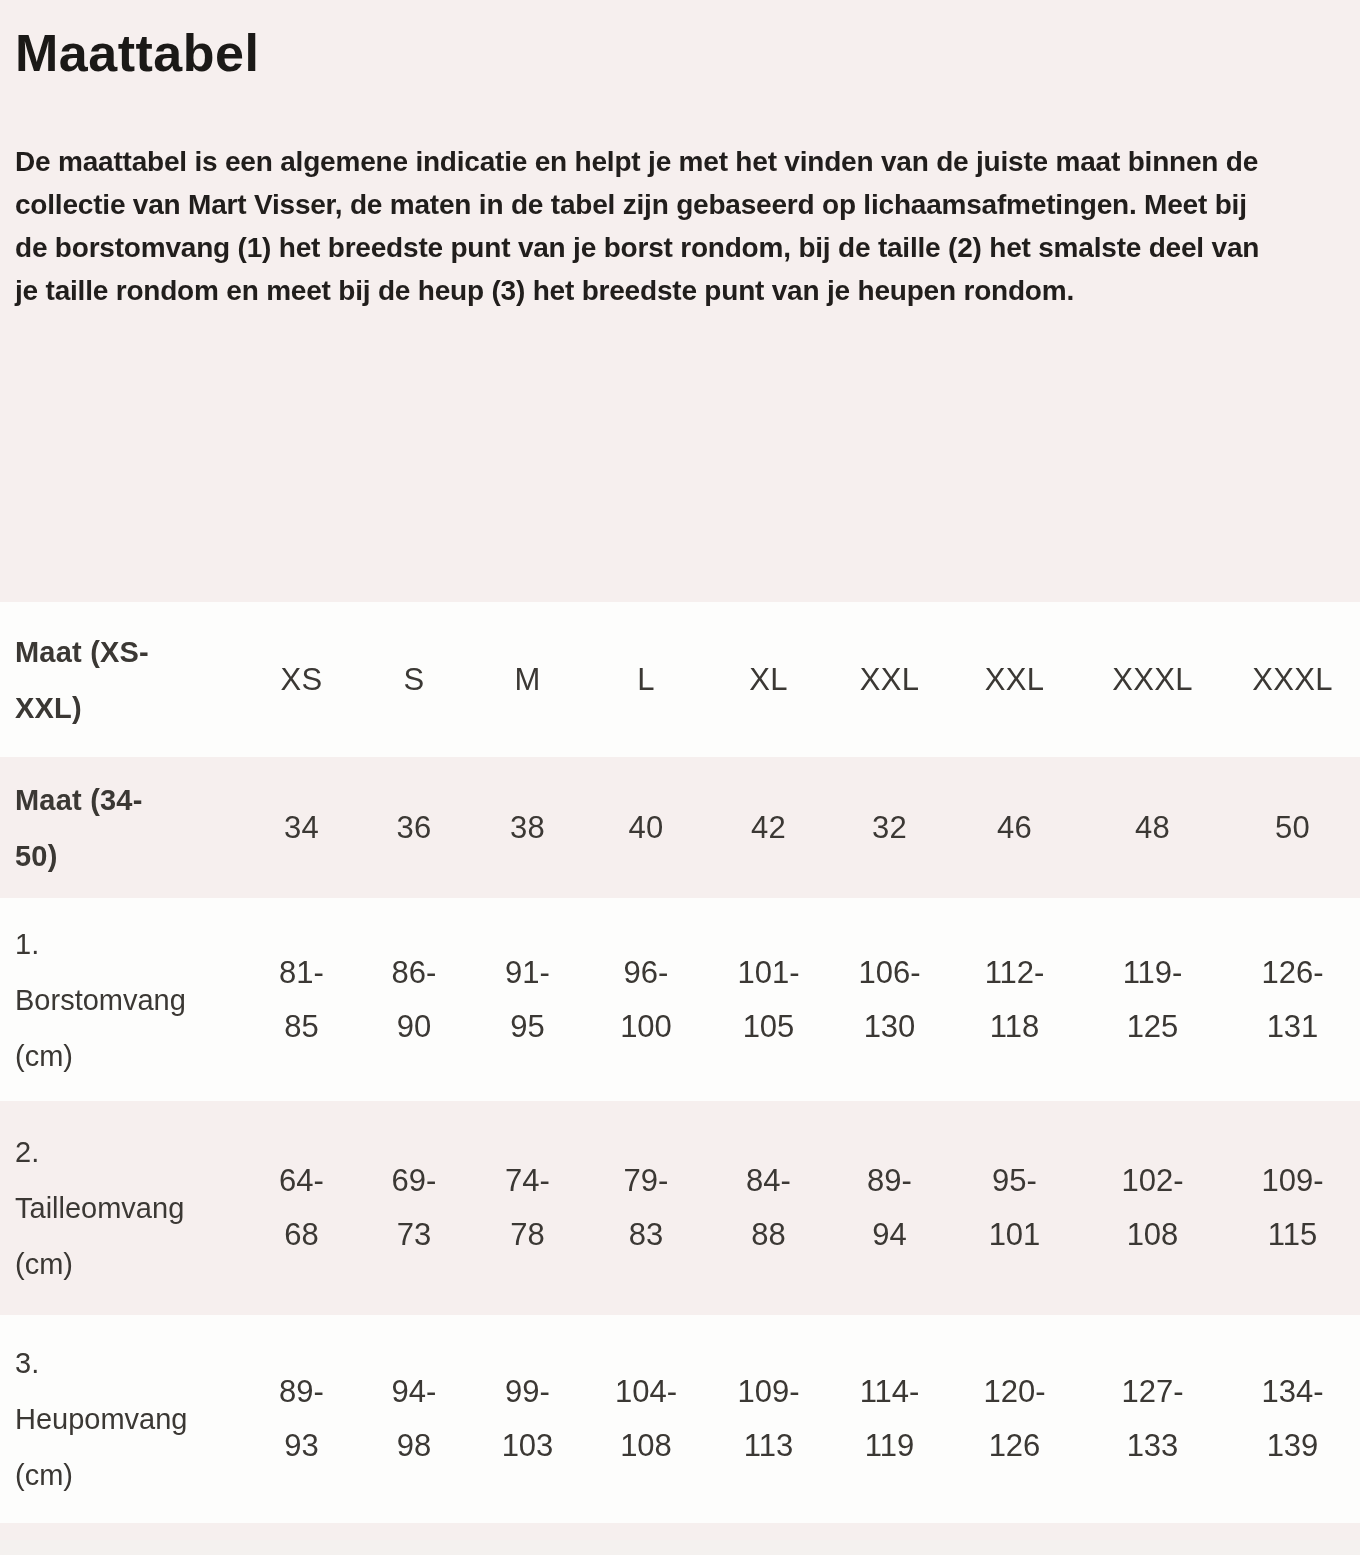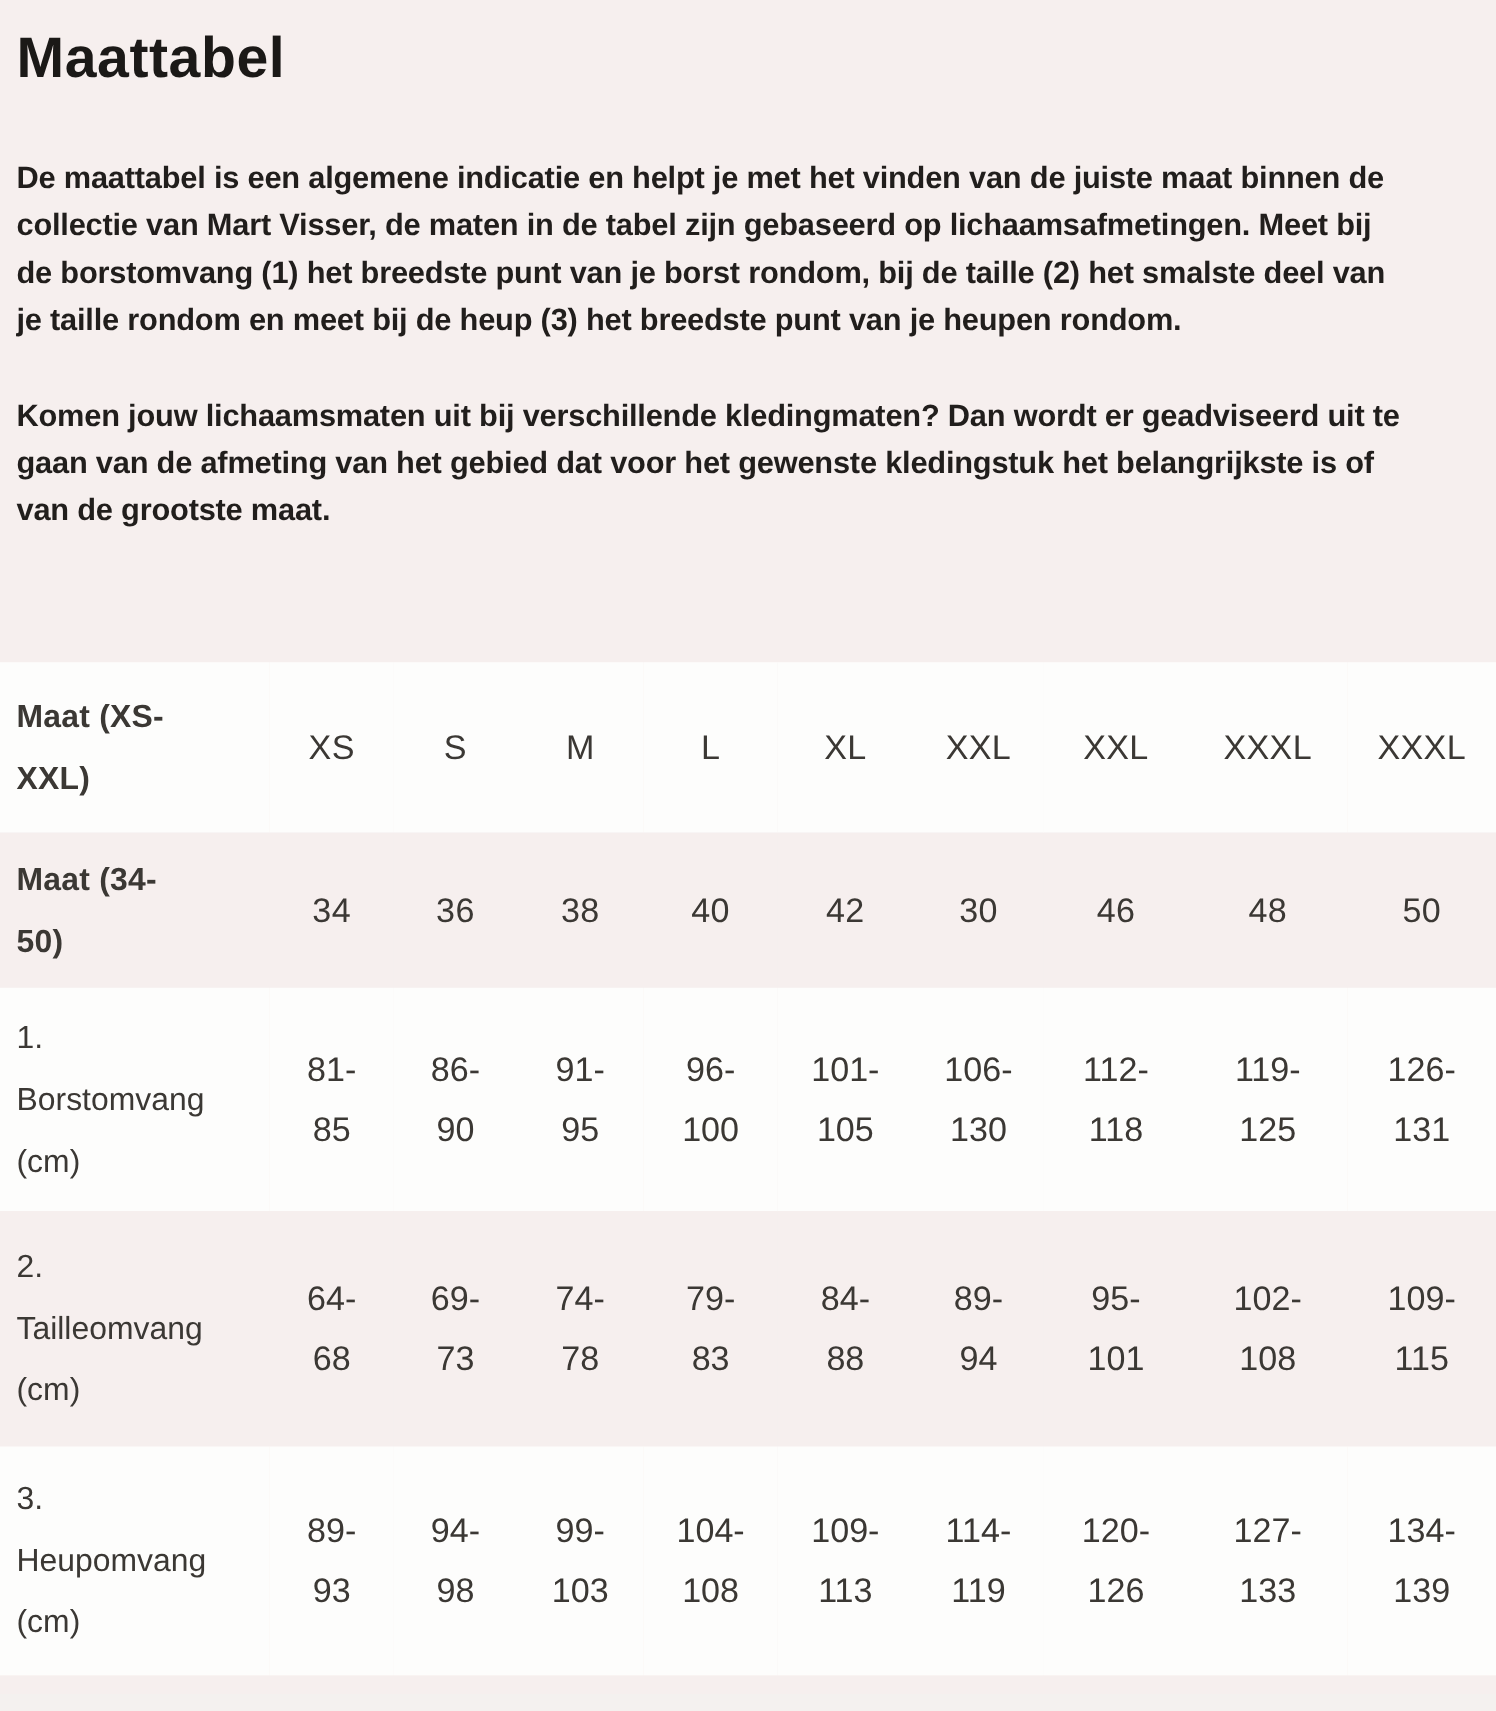--- a/index.html
+++ b/index.html
@@ -96,21 +96,20 @@
     background:var(--c-strip);
   }
 </style>
 </head>
 <body>
 
 <div class="canvas">
   <div class="content">
     <h1 class="page-title">Maattabel</h1>
     <p class="intro intro-1">De maattabel is een algemene indicatie en helpt je met het vinden van de juiste maat binnen de collectie van Mart Visser, de maten in de tabel zijn gebaseerd op lichaamsafmetingen. Meet bij de borstomvang (1) het breedste punt van je borst rondom, bij de taille (2) het smalste deel van je taille rondom en meet bij de heup (3) het breedste punt van je heupen rondom.</p>
-    <p class="intro intro-2">Komen jouw lichaamsmaten uit bij verschillende kledingmaten? Dan wordt er geadviseerd uit te gaan van de afmeting van het gebied dat voor het gewenste kledingstuk het belangrijkste is of van de grootste maat.</p>
   </div>
 
   <table class="size-table">
     <colgroup>
       <col style="width:245px">
       <col style="width:113px">
       <col style="width:112px">
       <col style="width:115px">
       <col style="width:122px">
       <col style="width:123px">
@@ -138,21 +137,21 @@
         <tr class="row-pink row-bold">
           <th class="label-cell">
             <div>Maat (34-</div>
             <div>50)</div>
           </th>
           <td class="value-cell">34</td>
           <td class="value-cell">36</td>
           <td class="value-cell">38</td>
           <td class="value-cell">40</td>
           <td class="value-cell">42</td>
-          <td class="value-cell">30</td>
+          <td class="value-cell">32</td>
           <td class="value-cell">46</td>
           <td class="value-cell">48</td>
           <td class="value-cell">50</td>
         </tr>
         <tr class="row-white">
           <th class="label-cell">
             <div>1.</div>
             <div>Borstomvang</div>
             <div>(cm)</div>
           </th>

